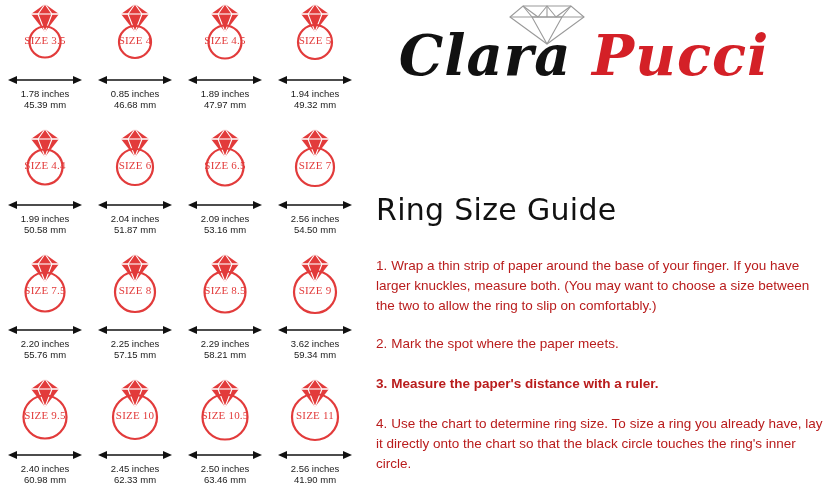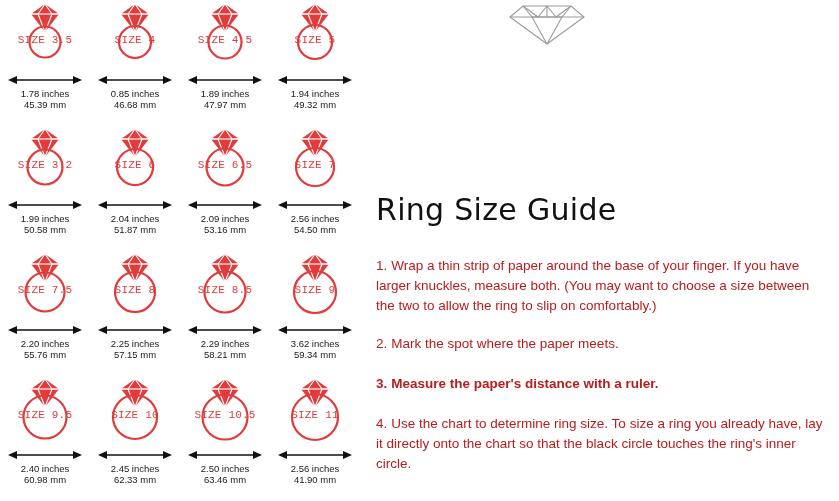--- a/index.html
+++ b/index.html
@@ -39,21 +39,21 @@
   .ring-art svg { display: block; }
   .size-label {
     position: absolute;
     left: 50%;
     top: 34px;
     transform: translateX(-50%);
     font-size: 11px;
     color: #e23b3b;
     letter-spacing: 0.2px;
     white-space: nowrap;
-    font-family: Liberation Mono, monospace;
+    font-family: Liberation Serif, serif;
   }
   .arrow-wrap {
     position: absolute;
     left: 50%;
     top: 72px;
     transform: translateX(-50%);
     width: 74px; height: 12px;
   }
   .meas {
     position: absolute;
@@ -221,21 +221,21 @@
             <g>
               <path d="M38 2 L24 12 L38 30 L52 12 Z" fill="#e23b3b"></path>
               <path d="M24 12 L52 12" stroke="#ffffff" stroke-width="1.1" fill="none"></path>
               <path d="M24 12 L31 12 L38 2" stroke="#ffffff" stroke-width="1.1" fill="none"></path>
               <path d="M52 12 L45 12 L38 2" stroke="#ffffff" stroke-width="1.1" fill="none"></path>
               <path d="M31 12 L38 30 L45 12" stroke="#ffffff" stroke-width="1.1" fill="none"></path>
               <circle cx="38" cy="40" r="17.5" fill="none" stroke="#e23b3b" stroke-width="2.2"></circle>
             </g>
           </svg>
         </div>
-        <div class="size-label">SIZE 3.2</div>
+        <div class="size-label">SIZE 4.4</div>
         <div class="arrow-wrap"><svg viewBox="0 0 74 12" width="74" height="12" aria-hidden="true">
             <line x1="8" y1="6" x2="66" y2="6" stroke="#111111" stroke-width="1.4"></line>
             <polygon points="0,6 9,2 9,10" fill="#111111"></polygon>
             <polygon points="74,6 65,2 65,10" fill="#111111"></polygon>
           </svg></div>
         <div class="meas meas-in">1.99 inches</div>
         <div class="meas meas-mm">50.58 mm</div>
       </div>
       <div class="ring-cell">
         <div class="ring-art">
@@ -492,20 +492,24 @@
             <path d="M15 2 L24 13 L39 40"></path>
             <path d="M63 2 L54 13 L39 40"></path>
             <path d="M24 13 L54 13"></path>
             <path d="M15 2 L30 13"></path>
             <path d="M63 2 L48 13"></path>
             <path d="M39 2 L39 13"></path>
             <path d="M30 13 L39 2 L48 13"></path>
           </g>
         </svg>
       </div>
+      <div id="logo-text">
+        <span class="clara">Clara</span>
+        <span class="pucci">Pucci</span>
+      </div>
     </div>
 
     <div id="guide-title">Ring Size Guide</div>
 
     <div class="step" id="step-1">
       <span class="num">1.</span><span>Wrap a thin strip of paper around the base of your finger. If you have larger knuckles, measure both. (You may want to choose a size between the two to allow the ring to slip on comfortably.)</span>
     </div>
     <div class="step" id="step-2">
       <span class="num">2.</span><span>Mark the spot where the paper meets.</span>
     </div>

